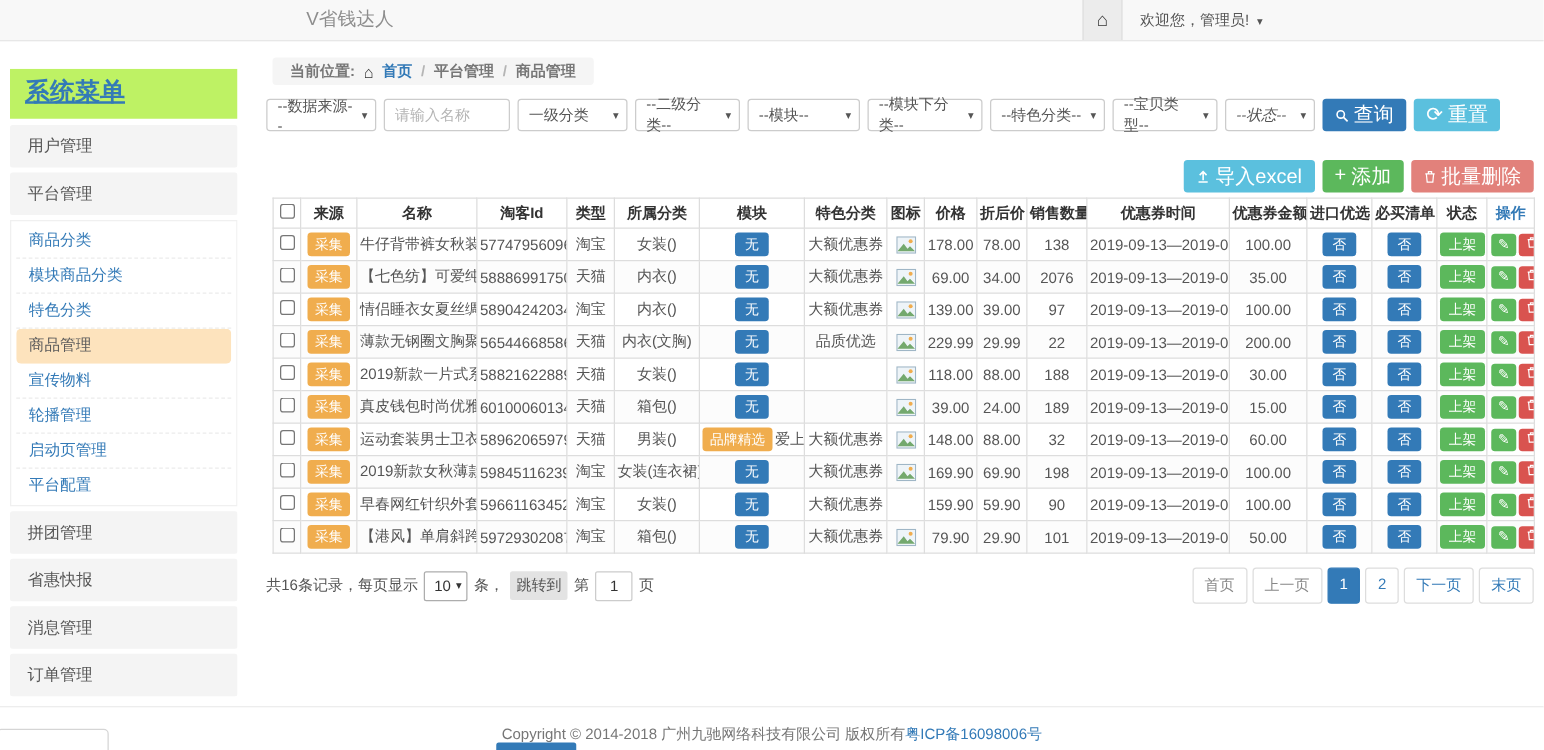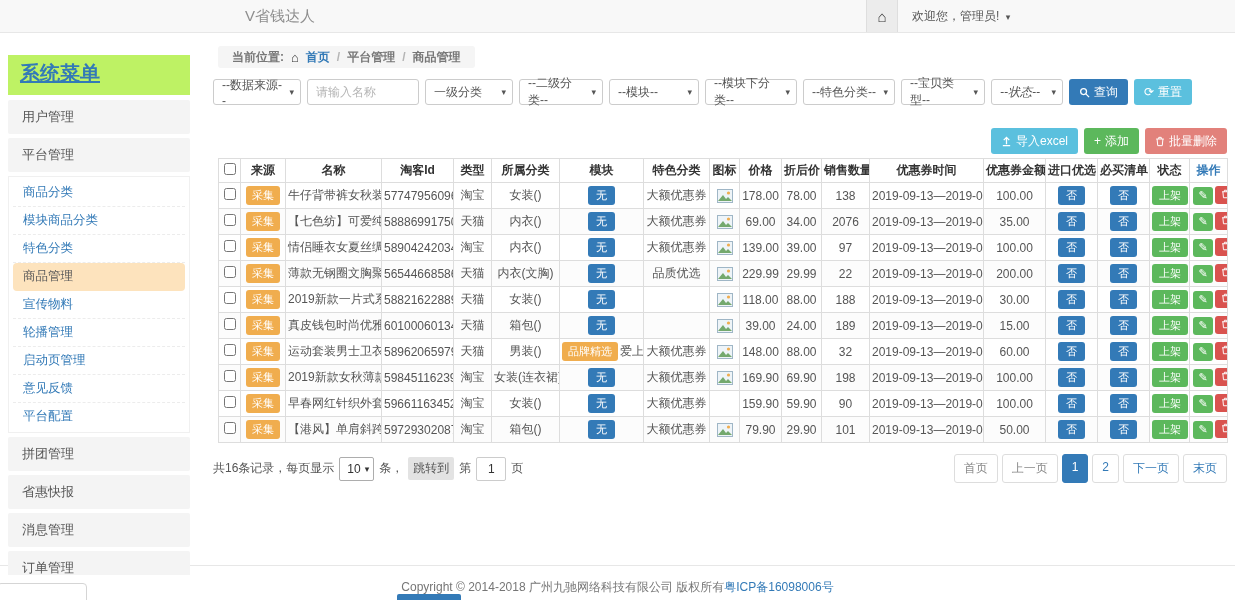--- a/index.html
+++ b/index.html
@@ -38,24 +38,24 @@
   .bc-home-icon { color:#333; font-size:13px; }
   .bc-link { color:#337ab7; cursor:pointer; }
   .bc-sep { color:#b5b5b5; }
 
   
   .filters { position:absolute; left:213px; top:79px; display:flex; gap:6px; align-items:center; z-index:2; }
   .sel { height:26px; border:1px solid #ccc; border-radius:3px; background:#fff;
          display:flex; align-items:center; justify-content:space-between;
          padding:0 6px 0 8px; font-size:12px; color:#555; cursor:pointer; }
   .sel .caret { font-size:9px; color:#555; margin-left:4px; }
-  .name-input { width:112px; height:26px; border:1px solid #ccc; border-radius:3px;
+  .name-input { width:101px; height:26px; border:1px solid #ccc; border-radius:3px;
                 padding:0 8px; font-size:12px; color:#7f1d1d; outline:none; }
   .name-input::placeholder { color:#b5b5b5; }
-  .btn { height:26px; border:none; border-radius:3px; color:#fff; font-size:12px;
+  .btn { height:26px; border:none; border-radius:3px; color:#fff; font-size:16px;
          display:inline-flex; align-items:center; gap:4px; padding:0 10px; cursor:pointer; white-space:nowrap; }
   .btn svg { display:block; }
   .btn-primary { background:#337ab7; }
   .btn-info { background:#5bc0de; }
   .btn-success { background:#5cb85c; }
   .btn-danger { background:#e2817b; }
 
   
   .toolbar { position:absolute; right:8px; top:128px; display:flex; gap:6px; z-index:2; }
 
@@ -126,21 +126,20 @@
       <div class="side-group">用户管理</div>
       <div class="side-group">平台管理</div>
       <div class="side-sub-wrap">
         <div class="side-sub">商品分类</div>
         <div class="side-sub">模块商品分类</div>
         <div class="side-sub">特色分类</div>
         <div class="side-sub active">商品管理</div>
         <div class="side-sub">宣传物料</div>
         <div class="side-sub">轮播管理</div>
         <div class="side-sub">启动页管理</div>
-        <div class="side-sub">意见反馈</div>
         <div class="side-sub">平台配置</div>
       </div>
       <div class="side-group">拼团管理</div>
       <div class="side-group">省惠快报</div>
       <div class="side-group">消息管理</div>
       <div class="side-group">订单管理</div>
     </div>
 </div>
 
 <div class="breadcrumb">

